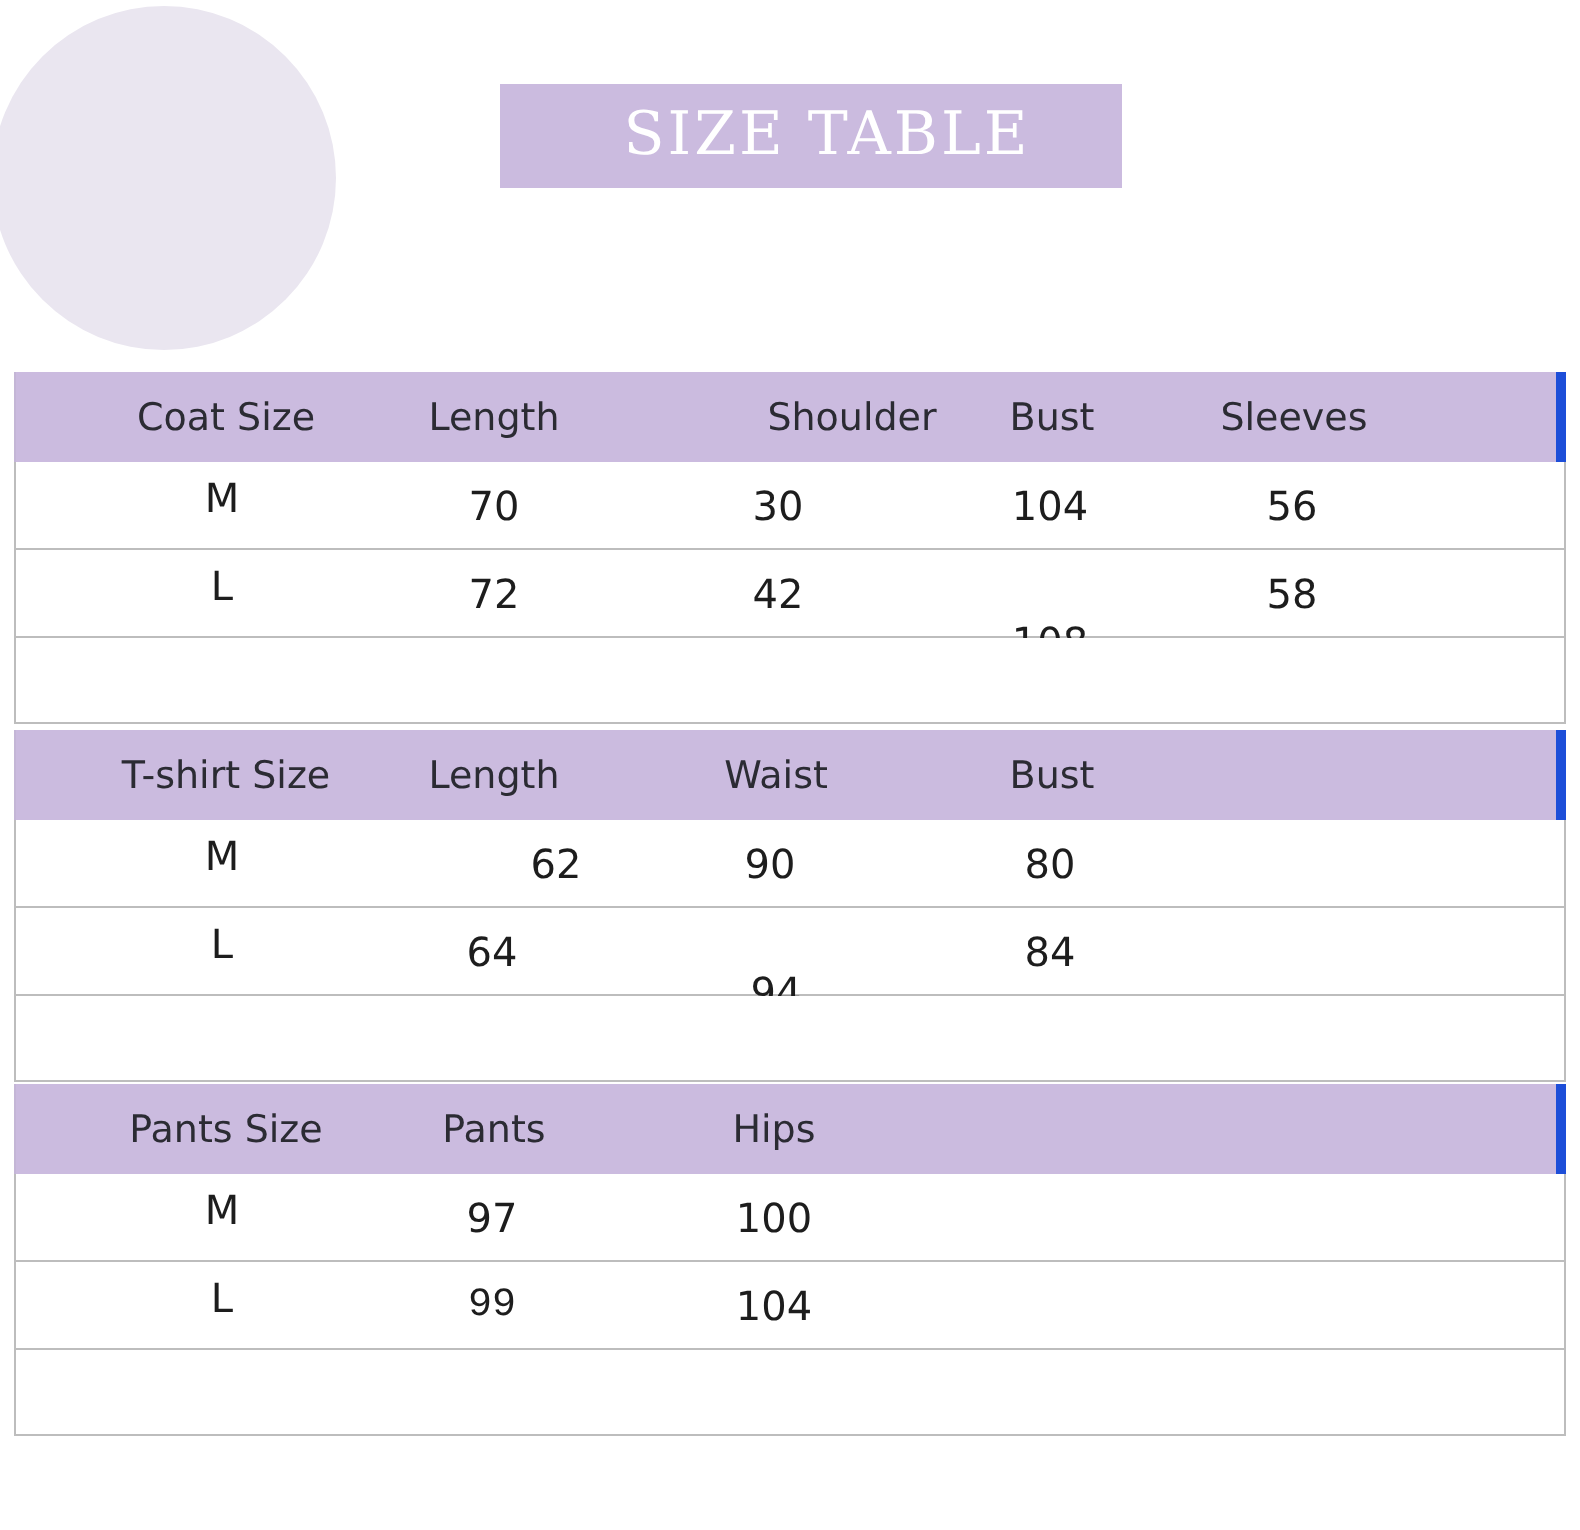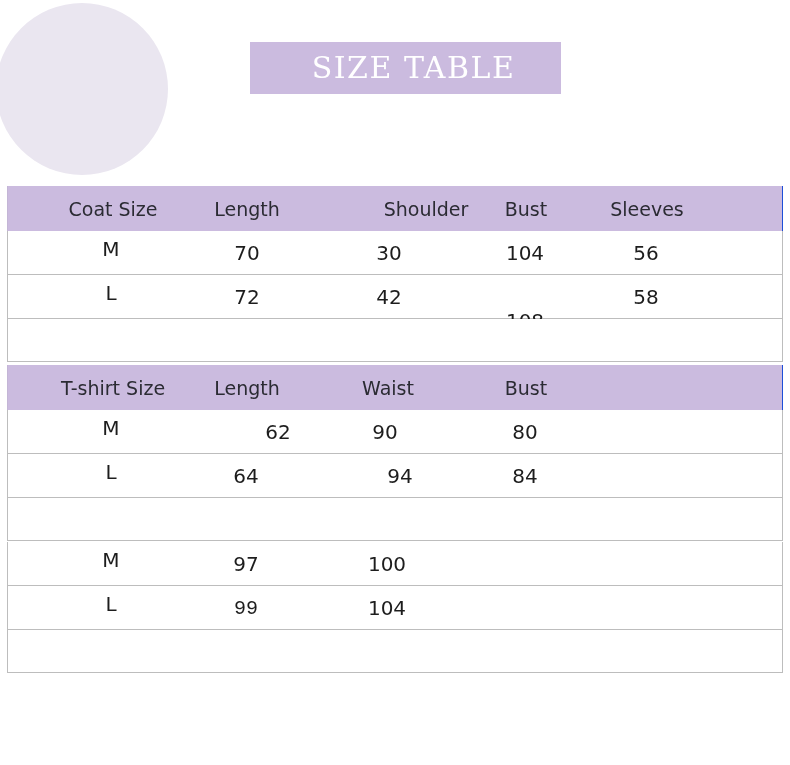--- a/index.html
+++ b/index.html
@@ -67,21 +67,21 @@
   .row {
     position: relative;
     width: 776px;
     box-sizing: border-box;
   }
 
   .head-row {
     height: 45px;
     background: #cbbbdf;
     border-left: 1px solid #c4b6d6;
-    border-right: 1px solid #1d4ed8;
+    border-right: 5px solid #1d4ed8;
   }
   .data-row {
     height: 44px;
     background: #ffffff;
     border-left: 1px solid #bdbdbd;
     border-right: 1px solid #bdbdbd;
     border-bottom: 1px solid #bdbdbd;
   }
   .blank-row {
     height: 43px;
@@ -159,27 +159,32 @@
     </div>
     <div class="row data-row">
       <span class="cell data-cell size-cell" style="left:103px;">M</span>
       <span class="cell data-cell" style="left:252px;margin-left:18px;">62</span>
       <span class="cell data-cell" style="left:377px;">90</span>
       <span class="cell data-cell" style="left:517px;">80</span>
     </div>
     <div class="row data-row">
       <span class="cell data-cell size-cell" style="left:103px;">L</span>
       <span class="cell data-cell" style="left:238px;">64</span>
-      <span class="cell data-cell" style="left:392px;">94</span>
+      <span class="cell data-cell" style="left:380px;margin-top:20px;">94</span>
       <span class="cell data-cell" style="left:517px;">84</span>
     </div>
     <div class="row blank-row"></div>
   </div>
 
   <div class="size-table" style="top:542px;">
+    <div class="row head-row">
+      <span class="cell head-cell" style="left:105px;">Pants Size</span>
+      <span class="cell head-cell" style="left:239px;">Pants</span>
+      <span class="cell head-cell" style="left:379px;">Hips</span>
+    </div>
     <div class="row data-row">
       <span class="cell data-cell size-cell" style="left:103px;">M</span>
       <span class="cell data-cell" style="left:238px;">97</span>
       <span class="cell data-cell" style="left:379px;">100</span>
     </div>
     <div class="row data-row">
       <span class="cell data-cell size-cell" style="left:103px;">L</span>
       <span class="cell data-cell" style="left:238px;font-family:Liberation Mono, monospace;">99</span>
       <span class="cell data-cell" style="left:379px;">104</span>
     </div>

